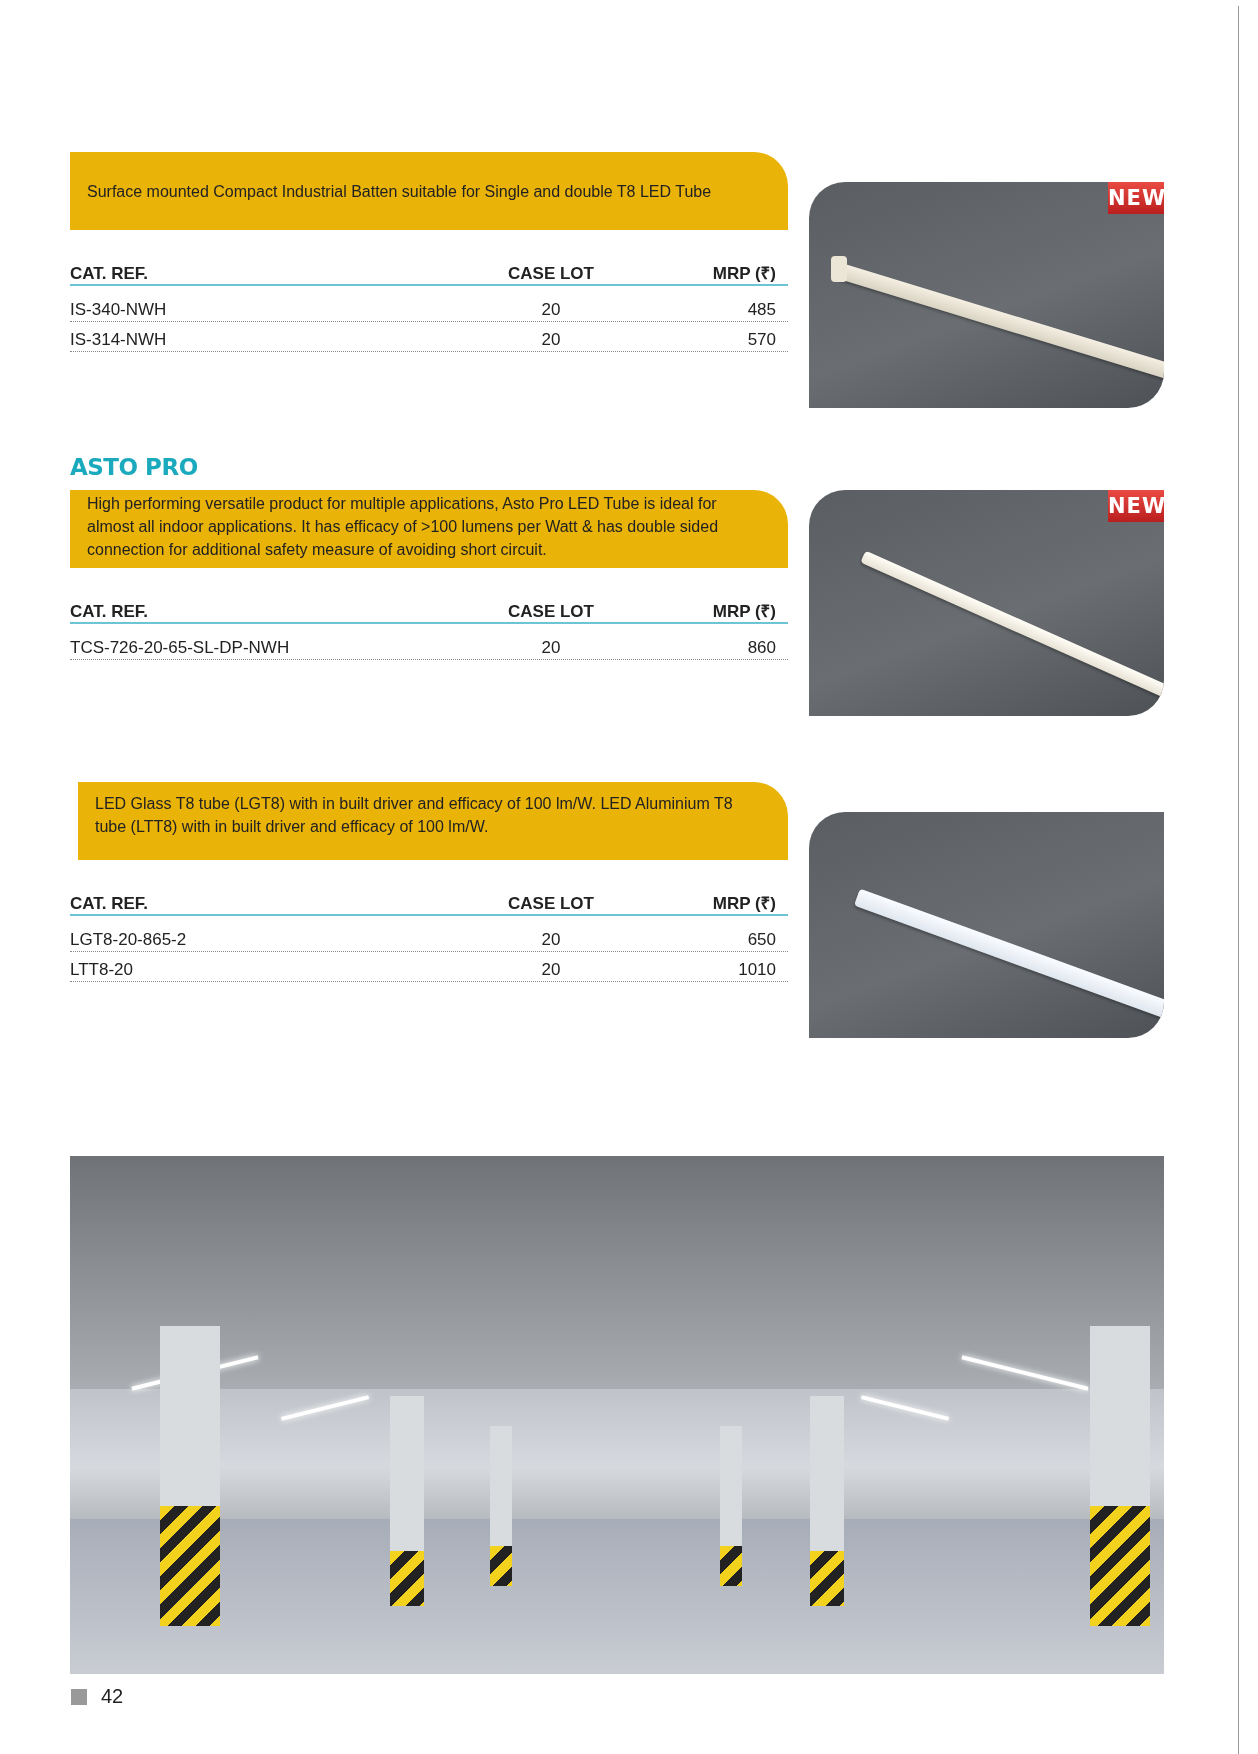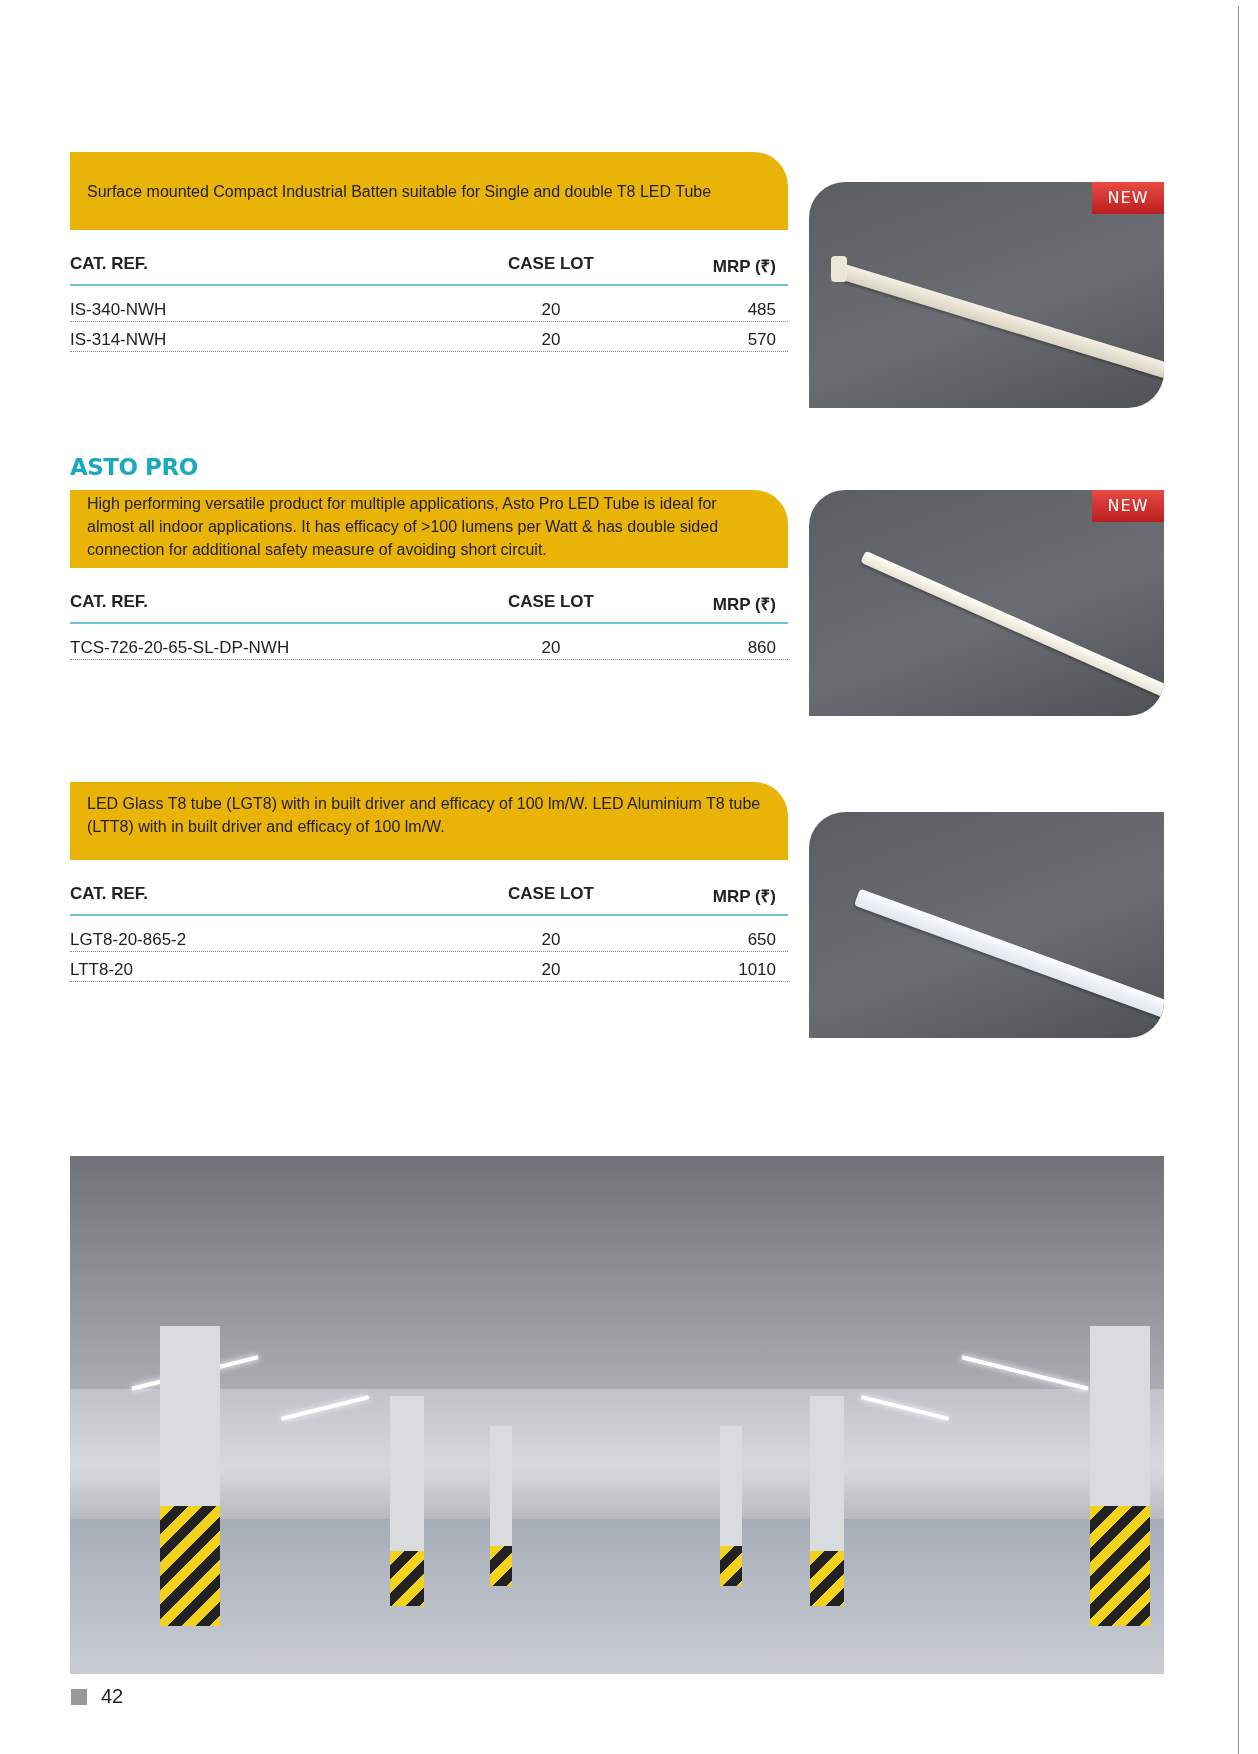--- a/index.html
+++ b/index.html
@@ -3,30 +3,30 @@
 <meta charset="utf-8">
 <style>
   html,body{margin:0;padding:0;}
   body{width:1258px;height:1754px;background:#fff;position:relative;overflow:hidden;font-family:"Liberation Sans",sans-serif;color:#222;}
   .vline{position:absolute;left:1238px;top:6px;width:1px;height:1748px;background:#9a9a9a;}
   .section{position:absolute;left:70px;width:718px;}
   .title{font-family:"DejaVu Sans",sans-serif;font-weight:bold;color:#1aa9bd;font-size:23px;letter-spacing:-0.5px;height:30px;}
   .desc{background:#eab308;border-top-right-radius:34px;padding:0 22px 0 17px;font-size:16px;line-height:23px;color:#222;box-sizing:border-box;height:78px;display:flex;align-items:center;}
   .desc.top2{align-items:flex-start;padding-top:2px;}
   .desc.top3{align-items:flex-start;padding-top:10px;}
-  .thead{display:flex;font-weight:bold;font-size:17px;margin-top:24px;height:30px;align-items:flex-start;border-bottom:2px solid #6cc4d4;}
+  .thead{display:flex;font-weight:bold;font-size:17px;margin-top:24px;height:30px;align-items:flex-end;border-bottom:2px solid #6cc4d4;}
   .c1{flex:0 0 400px;}
   .c2{flex:0 0 162px;text-align:center;}
   .c3{flex:1;text-align:right;padding-right:12px;}
   .row{display:flex;font-size:17px;height:28px;align-items:flex-end;padding-bottom:1px;border-bottom:1px dotted #888;}
   .row:first-of-type{margin-top:6px;}
   .thead + .row{margin-top:6px;}
   .prod{position:absolute;left:809px;width:355px;height:226px;background:linear-gradient(160deg,#5a5e62 0%,#6a6e72 55%,#4e5256 100%);border-top-left-radius:36px;border-bottom-right-radius:36px;overflow:hidden;}
   .tube{position:absolute;height:12px;background:linear-gradient(#fffdf6,#e7e2d5);transform-origin:left center;border-radius:4px;box-shadow:0 2px 3px rgba(0,0,0,.3);}
-  .badge{position:absolute;right:0;top:0;width:72px;height:32px;background:linear-gradient(#e94b42,#b91f1f);color:#fff;font-family:"DejaVu Sans",sans-serif;font-weight:normal;font-size:16px;text-align:center;line-height:32px;letter-spacing:1px;}
+  .badge{position:absolute;right:0;top:0;width:56px;height:32px;background:linear-gradient(#e94b42,#b91f1f);color:#fff;font-family:"DejaVu Sans",sans-serif;font-weight:bold;font-size:21px;text-align:center;line-height:32px;letter-spacing:1px;}
   .photo{position:absolute;left:70px;top:1156px;width:1094px;height:518px;overflow:hidden;background:linear-gradient(#7d8085 0%,#b8bcc2 40%,#d6d9de 60%,#9fa3a8 78%,#c2c6cc 100%);}
   .ceiling{position:absolute;left:0;top:0;width:100%;height:45%;background:linear-gradient(#6f7378,#a9adb2);}
   .floor{position:absolute;left:0;bottom:0;width:100%;height:30%;background:linear-gradient(#a7adb8,#c9ccd3);}
   .pillar{position:absolute;background:#d9dcdf;}
   .stripes{position:absolute;bottom:0;width:100%;background:repeating-linear-gradient(135deg,#f2d21c 0 10px,#222 10px 20px);}
   .light{position:absolute;height:4px;background:#fff;box-shadow:0 0 6px #fff;}
   .pagebox{position:absolute;left:71px;top:1689px;width:16px;height:16px;background:#999;}
   .pagenum{position:absolute;left:101px;top:1685px;font-size:20px;color:#222;}
 </style>
 </head>
@@ -75,21 +75,21 @@
     <span class="c2">20</span>
     <span class="c3">860</span>
   </div>
 </div>
 <div class="prod" style="top:490px;">
   <div class="tube" style="left:54px;top:60px;width:380px;height:13px;transform:rotate(24deg);"></div>
   <div class="badge">NEW</div>
 </div>
 
 <div class="section" style="top:776px;">
-  <div class="desc top3" style="margin-top:6px;">
+  <div class="desc top3" style="margin-top:6px;margin-left:8px;">
     <span>LED Glass T8 tube (LGT8) with in built driver and efficacy of 100 lm/W. LED Aluminium T8 tube (LTT8) with in built driver and efficacy of 100 lm/W.</span>
   </div>
   <div class="thead">
     <span class="c1">CAT. REF.</span>
     <span class="c2">CASE LOT</span>
     <span class="c3">MRP (₹)</span>
   </div>
   <div class="row">
     <span class="c1">LGT8-20-865-2</span>
     <span class="c2">20</span>

